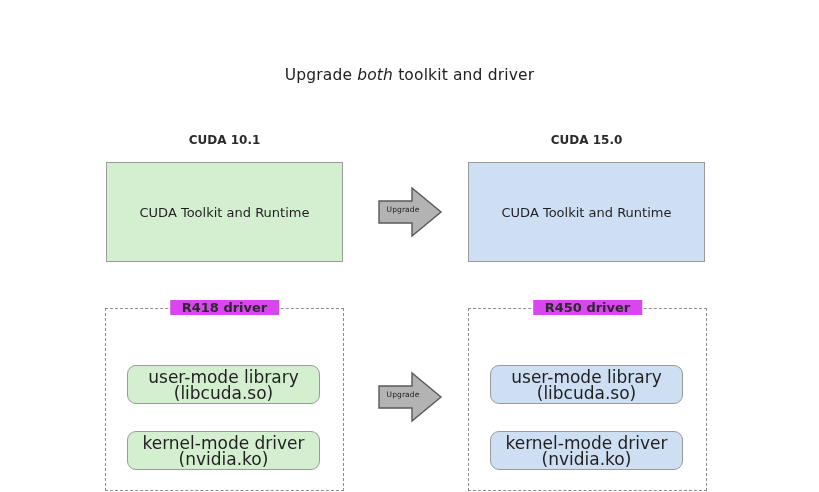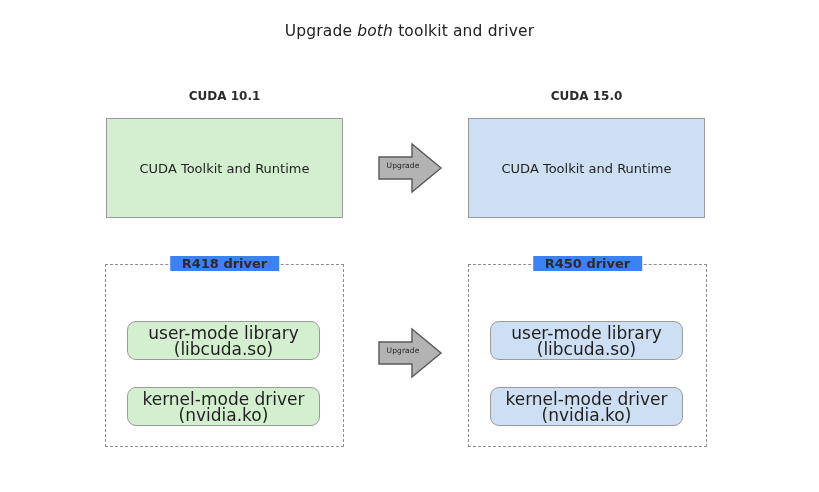--- a/index.html
+++ b/index.html
@@ -12,20 +12,21 @@
     height: 492px;
     position: relative;
     font-family: "DejaVu Sans", "Liberation Sans", sans-serif;
     color: #2a2a2a;
     overflow: hidden;
   }
 
   .canvas {
     position: absolute;
     inset: 0;
+    margin-top: 44px;
   }
 
   
   .title {
     position: absolute;
     left: 0;
     top: 22px;
     width: 819px;
     text-align: center;
     font-size: 15.5px;
@@ -96,21 +97,21 @@
     border: 1px dashed #8d8d8d;
   }
   #driver-group-left  { left: 105px; top: 264px; width: 239px; height: 183px; }
   #driver-group-right { left: 468px; top: 264px; width: 239px; height: 183px; }
 
   .driver-group-label {
     position: absolute;
     top: -9px;
     left: 50%;
     transform: translateX(-50%);
-    background: #3b82f6;
+    background: #d946ef;
     padding: 0 12px;
     font-size: 13px;
     font-weight: 600;
     color: #2b2b2b;
     white-space: nowrap;
   }
 
   
   .driver-item {
     position: absolute;

